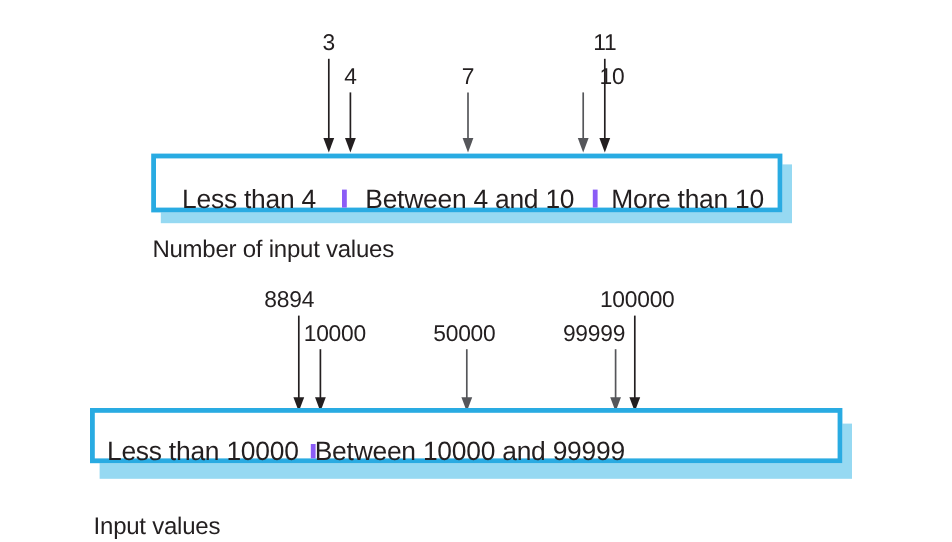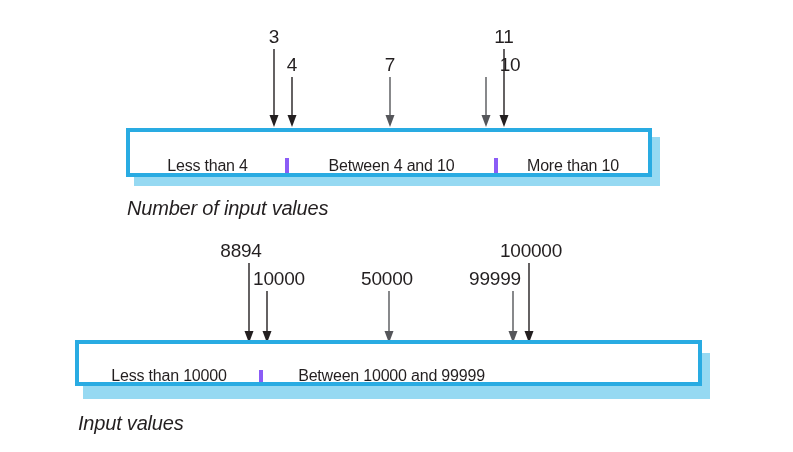--- a/index.html
+++ b/index.html
@@ -7,32 +7,32 @@
     position:relative;width:793px;height:452px;background:#ffffff;overflow:hidden;
     font-family:"Liberation Sans",sans-serif;color:#231f20;
   }
   .bar-shadow{position:absolute;background:#96d9f2;}
   .partition-bar{
     position:absolute;display:flex;background:#ffffff;
     border:4px solid #29abe2;box-sizing:border-box;
   }
   .partition-segment{
     display:flex;align-items:center;justify-content:center;
-    font-size:16px;letter-spacing:-0.2px;box-sizing:border-box;white-space:nowrap;margin-top:26px;
+    font-size:22px;letter-spacing:-0.2px;box-sizing:border-box;white-space:nowrap;margin-top:26px;
   }
   .partition-segment + .partition-segment{border-left:4px solid #8b5cf6;}
   #bar-top   {left:126px;top:128px;width:526px;height:49px;}
   #shadow-top{left:134px;top:137px;width:526px;height:49px;}
   #bar-top .s1{width:155px;} #bar-top .s2{width:209px;} #bar-top .s3{width:154px;}
   #bar-bottom   {left:75px;top:340px;width:627px;height:46px;}
   #shadow-bottom{left:83px;top:353px;width:627px;height:46px;}
   #bar-bottom .s1{width:180px;} #bar-bottom .s2{width:261px;} #bar-bottom .s3{width:178px;}
-  .diagram-caption{position:absolute;font-size:20px;letter-spacing:-0.2px;white-space:nowrap;font-style:italic;}
+  .diagram-caption{position:absolute;font-size:20px;letter-spacing:-0.2px;white-space:nowrap;}
   #caption-top{left:127px;top:197px;}
-  #caption-bottom{left:78px;top:412px;}
+  #caption-bottom{left:78px;top:428px;}
   .value-label{
     position:absolute;font-size:19px;letter-spacing:-0.2px;
     transform:translateX(-50%);white-space:nowrap;
   }
   #arrow-layer{position:absolute;left:0;top:0;width:793px;height:452px;pointer-events:none;}
 </style>
 </head>
 <body>
 
 <div id="canvas">

